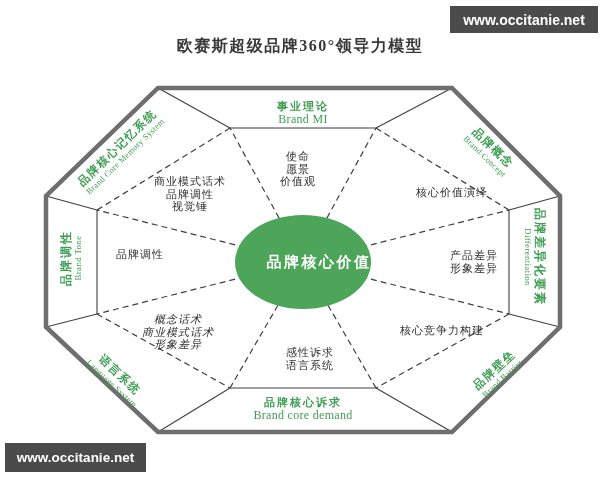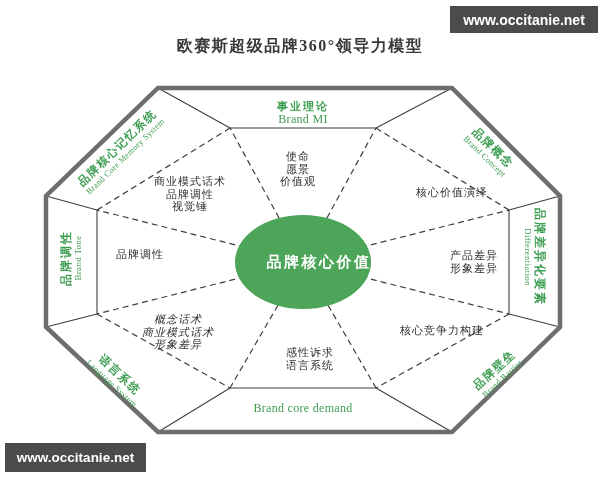--- a/index.html
+++ b/index.html
@@ -118,20 +118,21 @@
     <div class="zh">语言系统</div>
     <div class="en">Language System</div>
   </div>
 
   <div class="label band diag" style="left:498px; top:374px; transform:translate(-50%,-50%) rotate(-43deg);">
     <div class="zh">品牌壁垒</div>
     <div class="en">Brand Barrier</div>
   </div>
 
   <div class="label band" style="left:303px; top:408px; transform:translate(-50%,-50%);">
+    <div class="zh">品牌核心诉求</div>
     <div class="en">Brand core demand</div>
   </div>
 
   <div class="label inner" style="left:298px; top:169px; transform:translate(-50%,-50%);">
     <div>使命</div>
     <div>愿景</div>
     <div>价值观</div>
   </div>
 
   <div class="label inner" style="left:190px; top:194px; transform:translate(-50%,-50%);">

